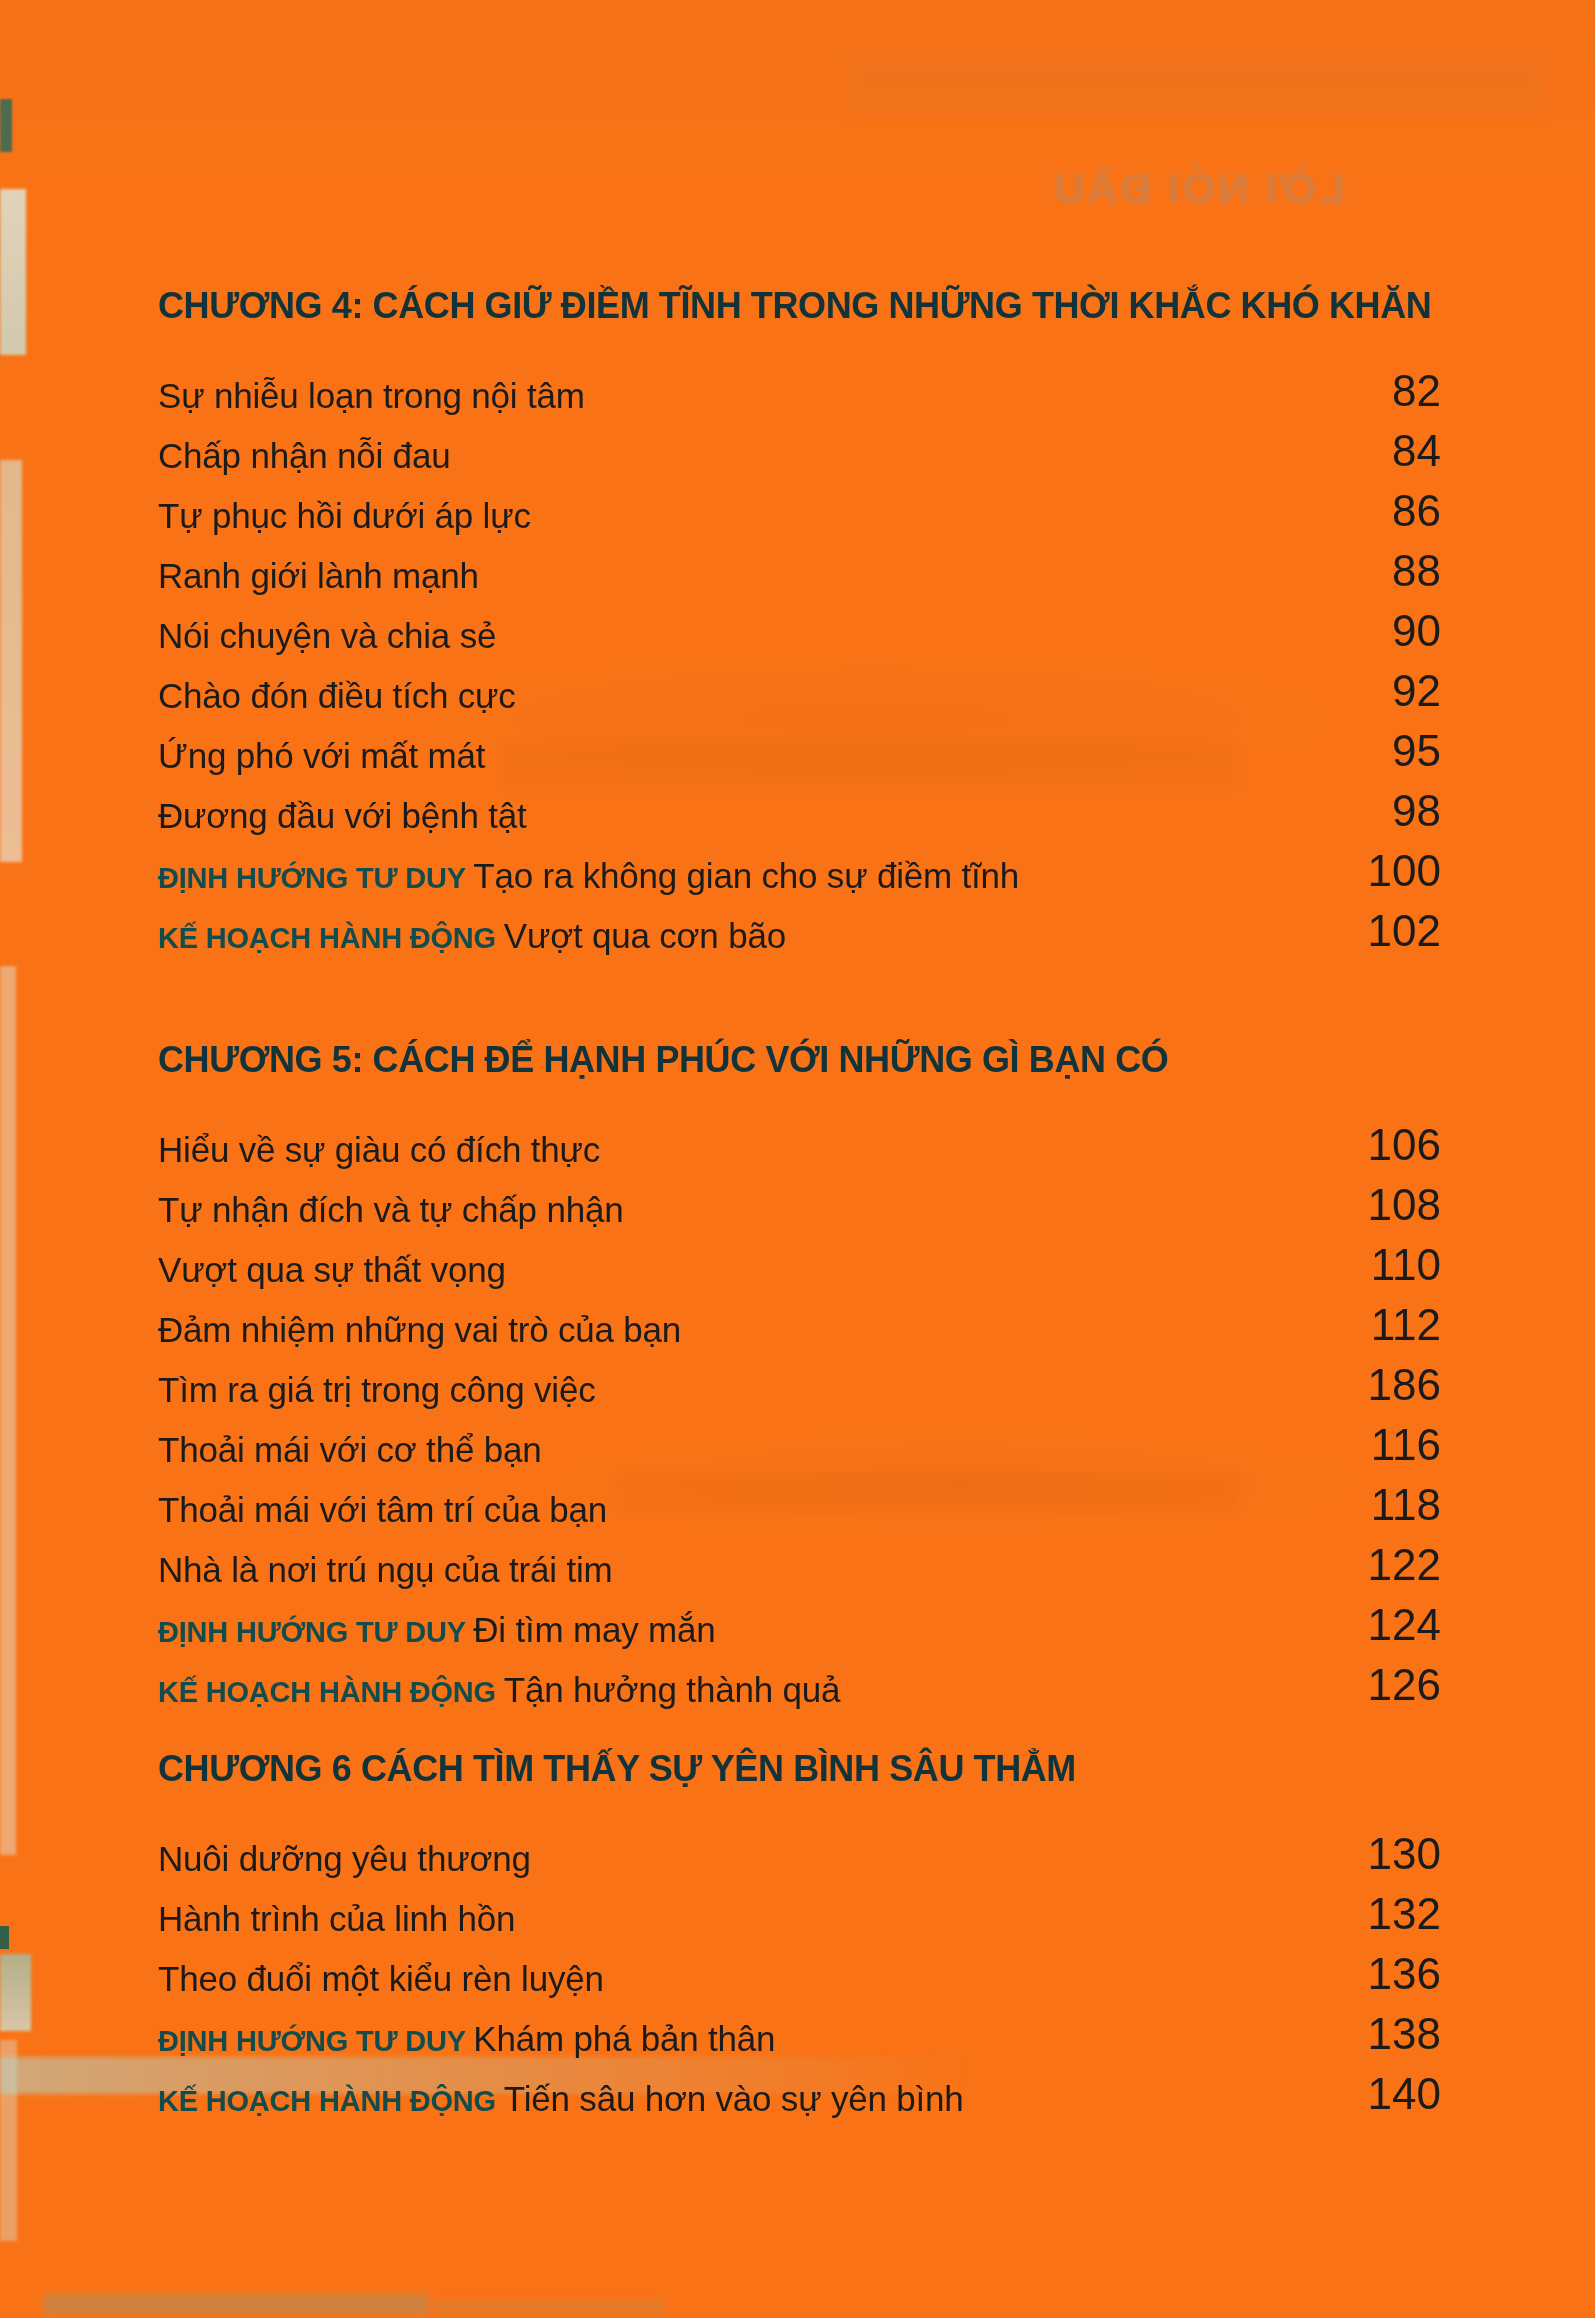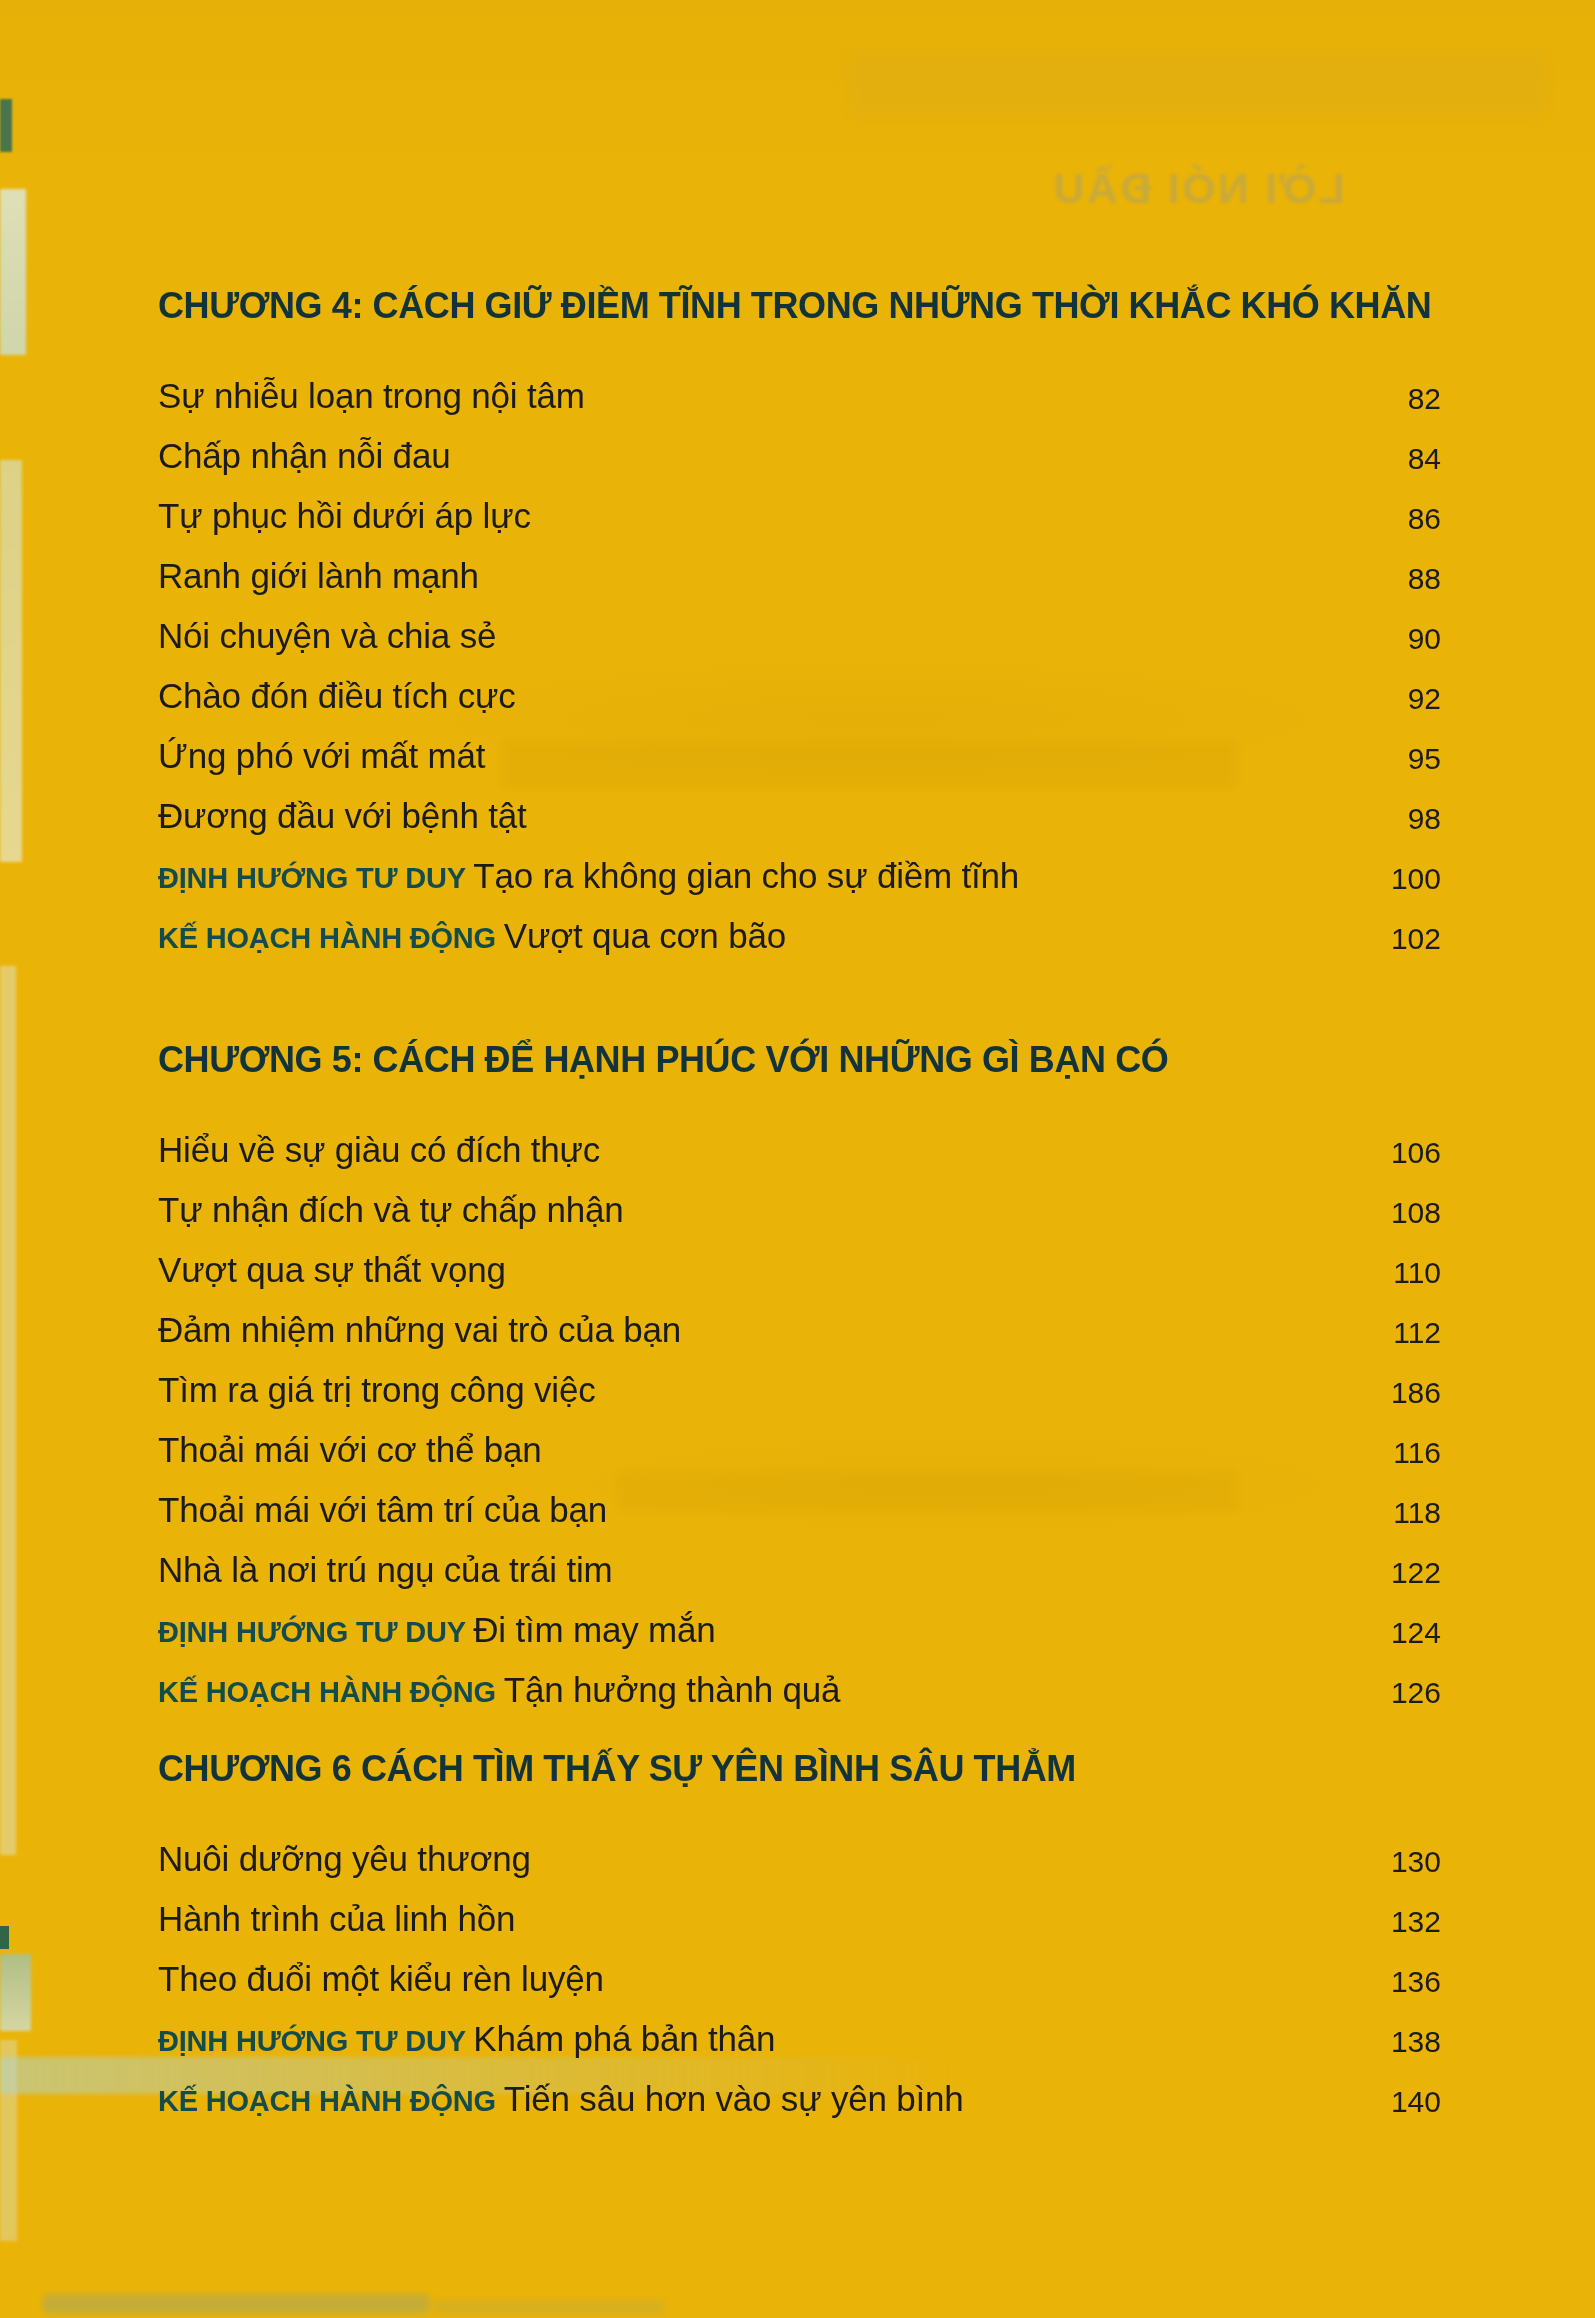--- a/index.html
+++ b/index.html
@@ -1,20 +1,20 @@
 <!DOCTYPE html>
 <html lang="vi" style="--heading: #12333a; --label: #134c4c; --body-text: #1b1b1b; --edge-green-dark: #2e6b58; --edge-green-light: #cfe2d4;font-size:12.4px"><head>
 <meta charset="utf-8">
 <style>
   html, body { margin: 0; padding: 0; background: #ffffff; }
   .page {
     position: relative;
     width: 1595px;
     height: 2319px;
-    background: #eab308;
+    background: #f97316;
     overflow: hidden;
     font-family: "Liberation Sans", "DejaVu Sans", sans-serif;
   }
   
   .page::before {
     content: "";
     position: absolute; inset: 0;
     background:
       linear-gradient(180deg, rgba(0,0,0,0.015) 0%, rgba(0,0,0,0) 8%),
       radial-gradient(ellipse 696px 93px at 55% 31%, rgba(0,0,0,0.025), rgba(0,0,0,0) 70%),
@@ -48,21 +48,21 @@
     white-space: nowrap;
   }
   .toc-label {
     font-size: 29px;
     font-weight: 700;
     letter-spacing: -0.2px;
     color: var(--label, #134c4c);
     margin-top: 35px;
   }
   .toc-page {
-    font-size: 30px;
+    font-size: 44px;
     color: var(--body-text, #141414);
     font-variant-numeric: tabular-nums;
   }
 
   
   .ghost-header {
     position: absolute;
     left: 997px; top: 164px; width: 402px;
     text-align: center;
     font-size: 43px; font-weight: 700; letter-spacing: 2.3px;

